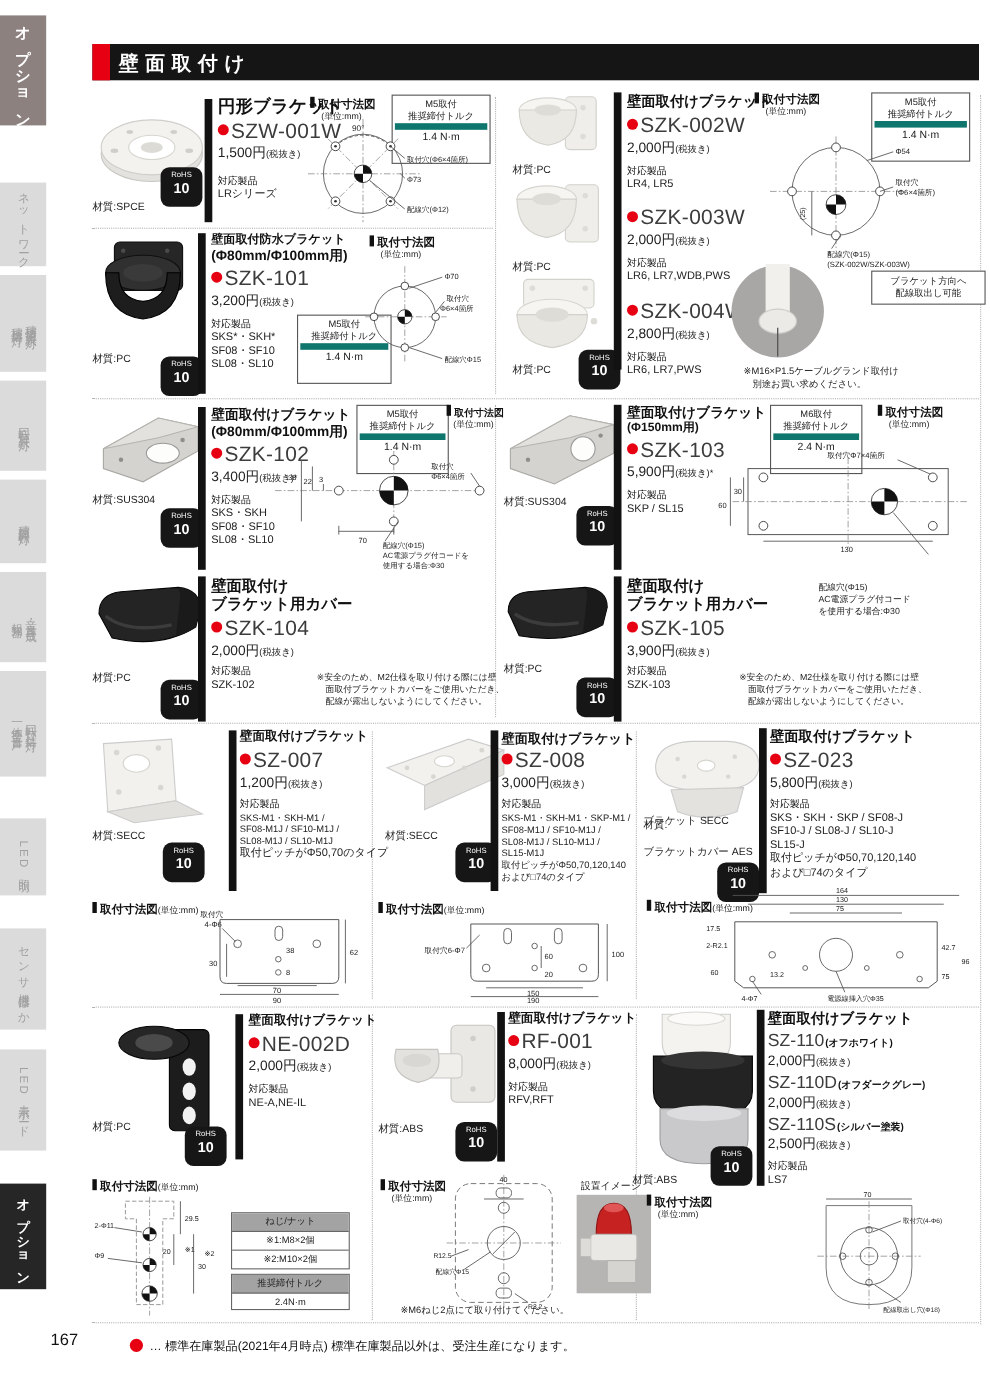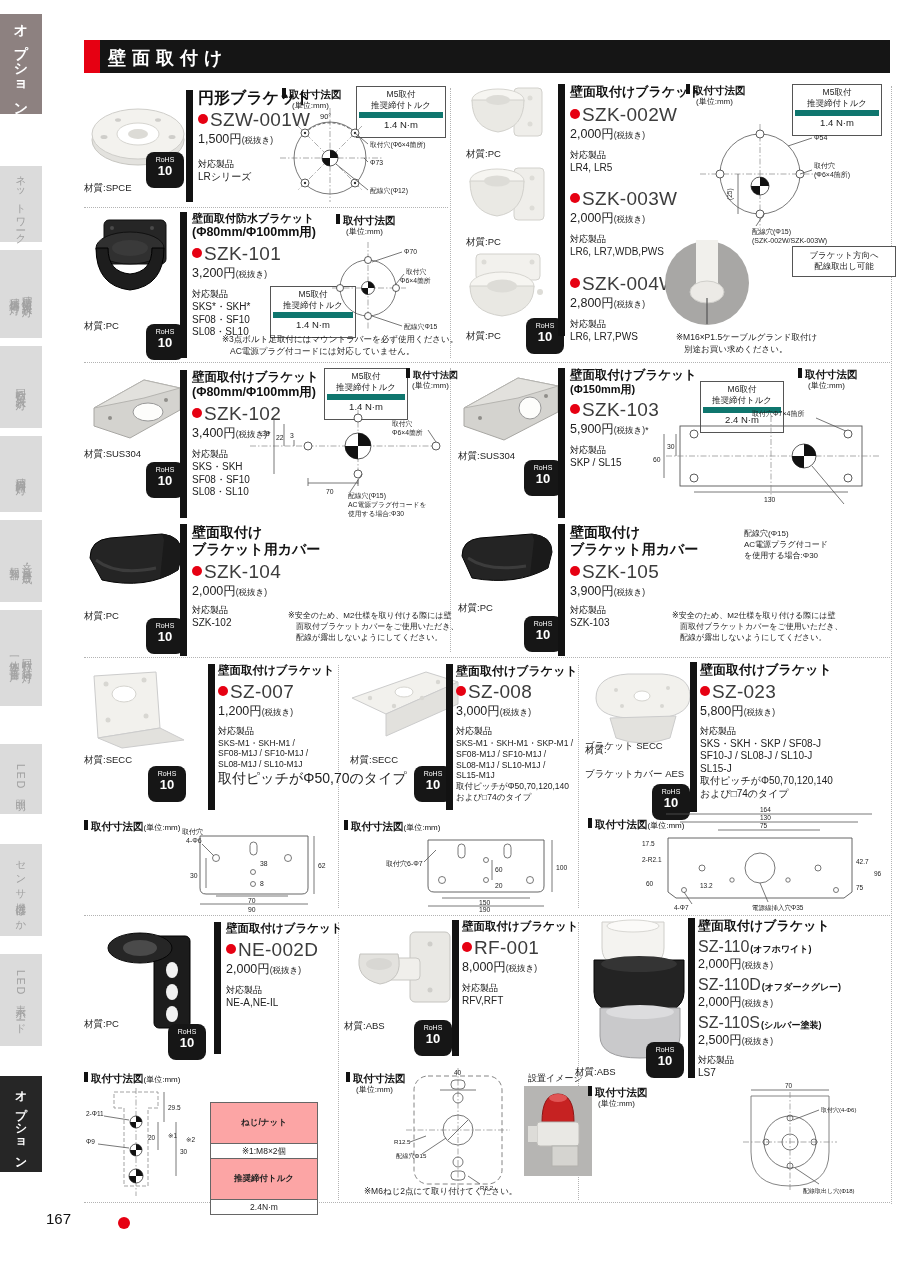--- a/index.html
+++ b/index.html
@@ -17,38 +17,38 @@
   .price{font-size:12.5px;color:#222;white-space:nowrap}
   .tax{font-size:8.5px}
   .lab{font-size:9px;font-weight:normal;color:#111}
   .val{font-size:10px;line-height:1.25;color:#222;white-space:nowrap}
   .mat{font-size:9.5px;color:#222;white-space:nowrap}
   .note{font-size:8.5px;color:#222;line-height:1.4;white-space:nowrap}
   .dim-t{font-size:10.5px;font-weight:bold;color:#111;white-space:nowrap}
   .dim-t .sq{display:inline-block;width:4px;height:10px;background:#111;margin-right:3px}
   .unit{font-size:8px;font-weight:normal}
   .torque{position:absolute;border:1px solid #555;background:#fff;text-align:center;
-          font-size:8.5px;line-height:1.3;padding:2px 2px 6px;color:#222}
+          font-size:8.5px;line-height:1.3;padding:2px 2px 17px;color:#222}
   .torque .tv{border-top:6px solid #0f766e;font-size:9.5px;margin-top:1px;padding-top:1px}
   .rohs{position:absolute;width:38px;height:36px;background:#161616;border-radius:8px;color:#fff;
         text-align:center;box-sizing:border-box;padding-top:4px}
   .rohs .r1{font-size:7px;line-height:1}
   .rohs .r2{font-size:13px;font-weight:bold;line-height:1.2}
   .callout{position:absolute;border:1px solid #555;background:#fff;font-size:8.5px;
            text-align:center;line-height:1.35;padding:3px 4px;white-space:nowrap}
   .stab{position:absolute;left:0;width:42px;background:#dbdbdb;color:#a0a0a0;
         writing-mode:vertical-rl;display:flex;flex-direction:column;align-items:center;justify-content:center;
         font-size:10.5px;letter-spacing:2px;line-height:1.2;text-align:center}
   .stab.toptab{background:#8d8180;color:#fff;font-weight:bold;font-size:14px;letter-spacing:4px}
   .stab.bottab{background:#262626;color:#fff;font-weight:bold;font-size:12px;letter-spacing:3px}
   .header{position:absolute;left:84px;top:40px;width:806px;height:33px;background:#151515}
   .header .rsq{position:absolute;left:0;top:0;width:16px;height:33px;background:#e60012}
   .header .ht{position:absolute;left:24px;top:6px;color:#fff;font-size:18px;font-weight:bold;letter-spacing:6px}
   .tbl{position:absolute;border:1px solid #666;background:#fff;font-size:8.5px;text-align:center;color:#222}
-  .tbl .th{background:#fca5a5;font-weight:bold;padding:14px 3px;border-bottom:1px solid #666}
+  .tbl .th{background:#a3a3a3;font-weight:normal;padding:2px 3px;border-bottom:1px solid #666}
   .tbl .td{padding:2px 3px;border-bottom:1px solid #666}
   .tbl .td:last-child{border-bottom:none}
   .legend{font-size:11px;color:#111;white-space:nowrap}
   .pageno{font-size:15px;color:#111}
   svg text{font-family:"Liberation Sans","DejaVu Sans",sans-serif;fill:#222}
   .dln{stroke:#555;stroke-width:.8;fill:none}
   .cln{stroke:#888;stroke-width:.7;fill:none;stroke-dasharray:6 2 1.5 2}
 </style>
 </head>
 <body>
@@ -220,24 +220,20 @@
     <path d="M38,50 L44.5,50 A6.5,6.5 0 0 0 38,43.5 Z" fill="#111"></path>
     <path d="M38,50 L31.5,50 A6.5,6.5 0 0 0 38,56.5 Z" fill="#111"></path>
     <line class="dln" x1="42" y1="24" x2="72" y2="14"></line>
       <line class="dln" x1="66" y1="46" x2="74" y2="36"></line>
       <line class="dln" x1="42" y1="78" x2="72" y2="88"></line>
     <text x="74" y="16" font-size="6.8">Φ70</text>
     <text x="76" y="36" font-size="6.8">取付穴</text>
     <text x="70" y="45" font-size="6.8">Φ6×4箇所</text>
     <text x="74" y="91" font-size="6.8">配線穴Φ15</text>
   </svg>
-  <div class="note abs" style="left:222px;top:334px">
-    <div>※3点ボルト足取付にはマウントラバーを必ず使用ください。</div>
-    <div style="padding-left:8px">AC電源プラグ付コードには対応していません。</div>
-  </div>
 
   <svg class="abs" style="left:468px;top:84px" width="78" height="60">
     <rect x="46" y="4" width="28" height="48" rx="4" fill="#efeeea" stroke="#d2d1cc"></rect>
     <ellipse cx="30" cy="16" rx="26" ry="11" fill="#f6f5f1" stroke="#d6d5d0"></ellipse>
     <path d="M4,16 Q4,44 30,48 Q56,44 56,16 Z" fill="#eae9e4" stroke="#d2d1cc"></path>
     <ellipse cx="30" cy="16" rx="12" ry="5" fill="#dddcd7"></ellipse>
     <circle cx="62" cy="14" r="2.5" fill="#dddcd7"></circle>
       <circle cx="62" cy="40" r="2.5" fill="#dddcd7"></circle>
   </svg>
   <div class="mat abs" style="left:466px;top:148px">材質:PC</div>
@@ -426,21 +422,21 @@
   </div>
   <div class="bar" style="left:558px;top:368px;height:150px"></div>
   <div class="abs" style="left:570px;top:368px">
     <div class="title" style="font-size:12.5px">壁面取付けブラケット</div>
     <div class="title" style="font-size:11px">(Φ150mm用)</div>
     <div class="model" style="margin-top:3px"><span class="dot"></span><span>SZK-103</span></div>
     <div class="price"><span>5,900円</span><span class="tax">(税抜き)*</span></div>
     <div class="lab" style="margin-top:6px">対応製品</div>
     <div class="val">SKP / SL15</div>
   </div>
-  <div class="torque" style="left:700px;top:381px;width:78px">
+  <div class="torque" style="left:700px;top:368px;width:78px">
     <div>M6取付</div>
     <div>推奨締付トルク</div>
     <div class="tv">2.4 N·m</div>
   </div>
   <div class="dim-t abs" style="left:798px;top:368px"><span class="sq"></span><span>取付寸法図</span></div>
   <div class="abs unit" style="left:808px;top:380px">(単位:mm)</div>
   <svg class="abs" style="left:636px;top:404px" width="254" height="104">
     <text x="116" y="12" font-size="7">取付穴Φ7×4箇所</text>
     <line class="dln" x1="180" y1="14" x2="212" y2="28"></line>
     <rect x="44" y="22" width="182" height="60" fill="none" stroke="#555" stroke-width=".9"></rect>
@@ -510,21 +506,21 @@
   </div>
   <div class="bar" style="left:208px;top:664px;height:146px"></div>
   <div class="abs" style="left:218px;top:664px">
     <div class="title" style="font-size:11.5px">壁面取付けブラケット</div>
     <div class="model" style="margin-top:3px"><span class="dot"></span><span>SZ-007</span></div>
     <div class="price"><span>1,200円</span><span class="tax">(税抜き)</span></div>
     <div class="lab" style="margin-top:5px">対応製品</div>
     <div class="val" style="font-size:8.5px">SKS-M1・SKH-M1 /</div>
     <div class="val" style="font-size:8.5px">SF08-M1J / SF10-M1J /</div>
     <div class="val" style="font-size:8.5px">SL08-M1J / SL10-M1J</div>
-    <div class="val" style="font-size:14px">取付ピッチがΦ50,70のタイプ</div>
+    <div class="val" style="font-size:10px">取付ピッチがΦ50,70のタイプ</div>
   </div>
   <div class="dim-t abs" style="left:84px;top:820px"><span class="sq"></span><span>取付寸法図</span><span class="unit">(単位:mm)</span></div>
   <svg class="abs" style="left:140px;top:824px" width="196" height="88">
     <text x="42" y="10" font-size="7">取付穴</text>
     <text x="46" y="19" font-size="7">4-Φ6</text>
     <line class="dln" x1="62" y1="20" x2="74" y2="32"></line>
     <path d="M60,12 h108 v52 q0,6 -6,6 h-96 q-6,0 -6,-6 Z" fill="none" stroke="#555" stroke-width=".9"></path>
     <circle cx="76" cy="34" r="3.5" class="dln"></circle>
       <circle cx="148" cy="34" r="3.5" class="dln"></circle>
     <rect x="110" y="18" width="7" height="13" rx="3.5" class="dln"></rect>
@@ -800,14 +796,15 @@
       <circle cx="95" cy="86" r="3" class="dln"></circle>
     <circle cx="95" cy="62" r="8" class="dln"></circle>
     <line class="dln" x1="98" y1="40" x2="124" y2="30"></line>
     <text x="126" y="32" font-size="6">取付穴(4-Φ6)</text>
     <line class="dln" x1="100" y1="88" x2="124" y2="104"></line>
     <text x="108" y="113" font-size="6">配線取出し穴(Φ18)</text>
   </svg>
 
   <div class="pageno abs" style="left:46px;top:1210px">167</div>
   <div class="abs" style="left:118px;top:1217px;width:12px;height:12px;border-radius:50%;background:#e60012"></div>
+  <div class="legend abs" style="left:136px;top:1216px">… 標準在庫製品(2021年4月時点) 標準在庫製品以外は、受注生産になります。</div>
 
 </div>
 
 </body></html>

